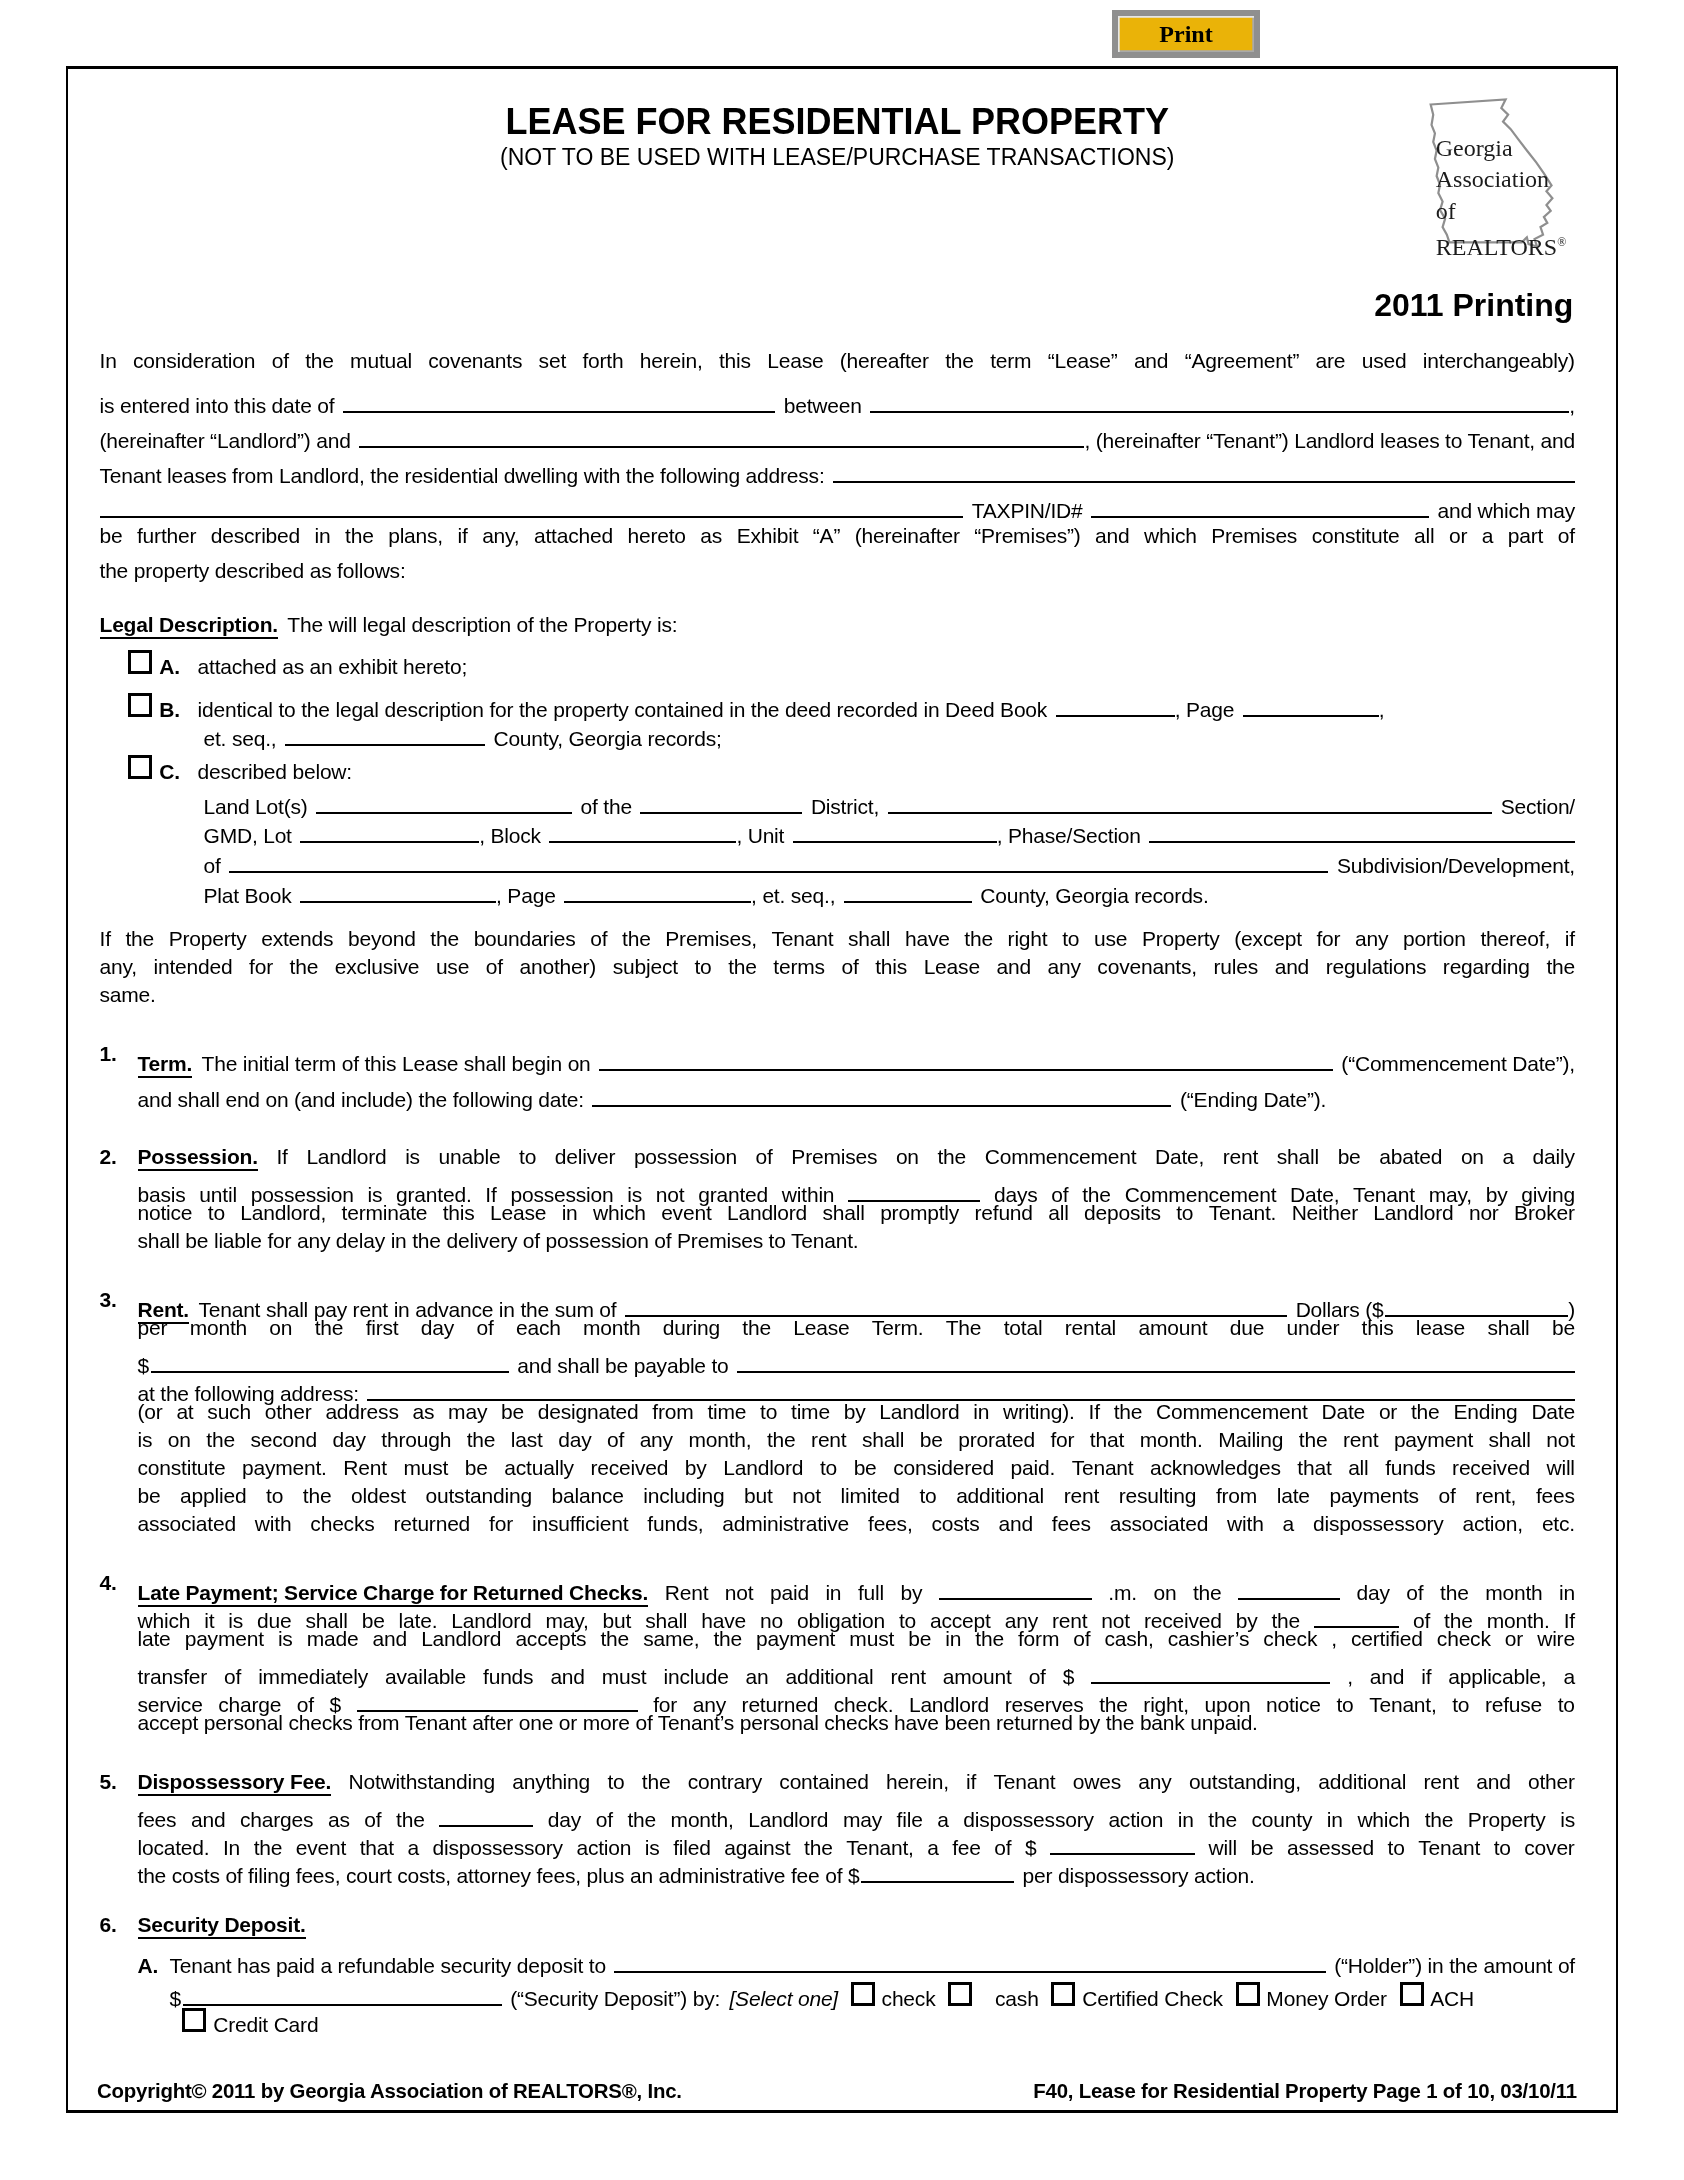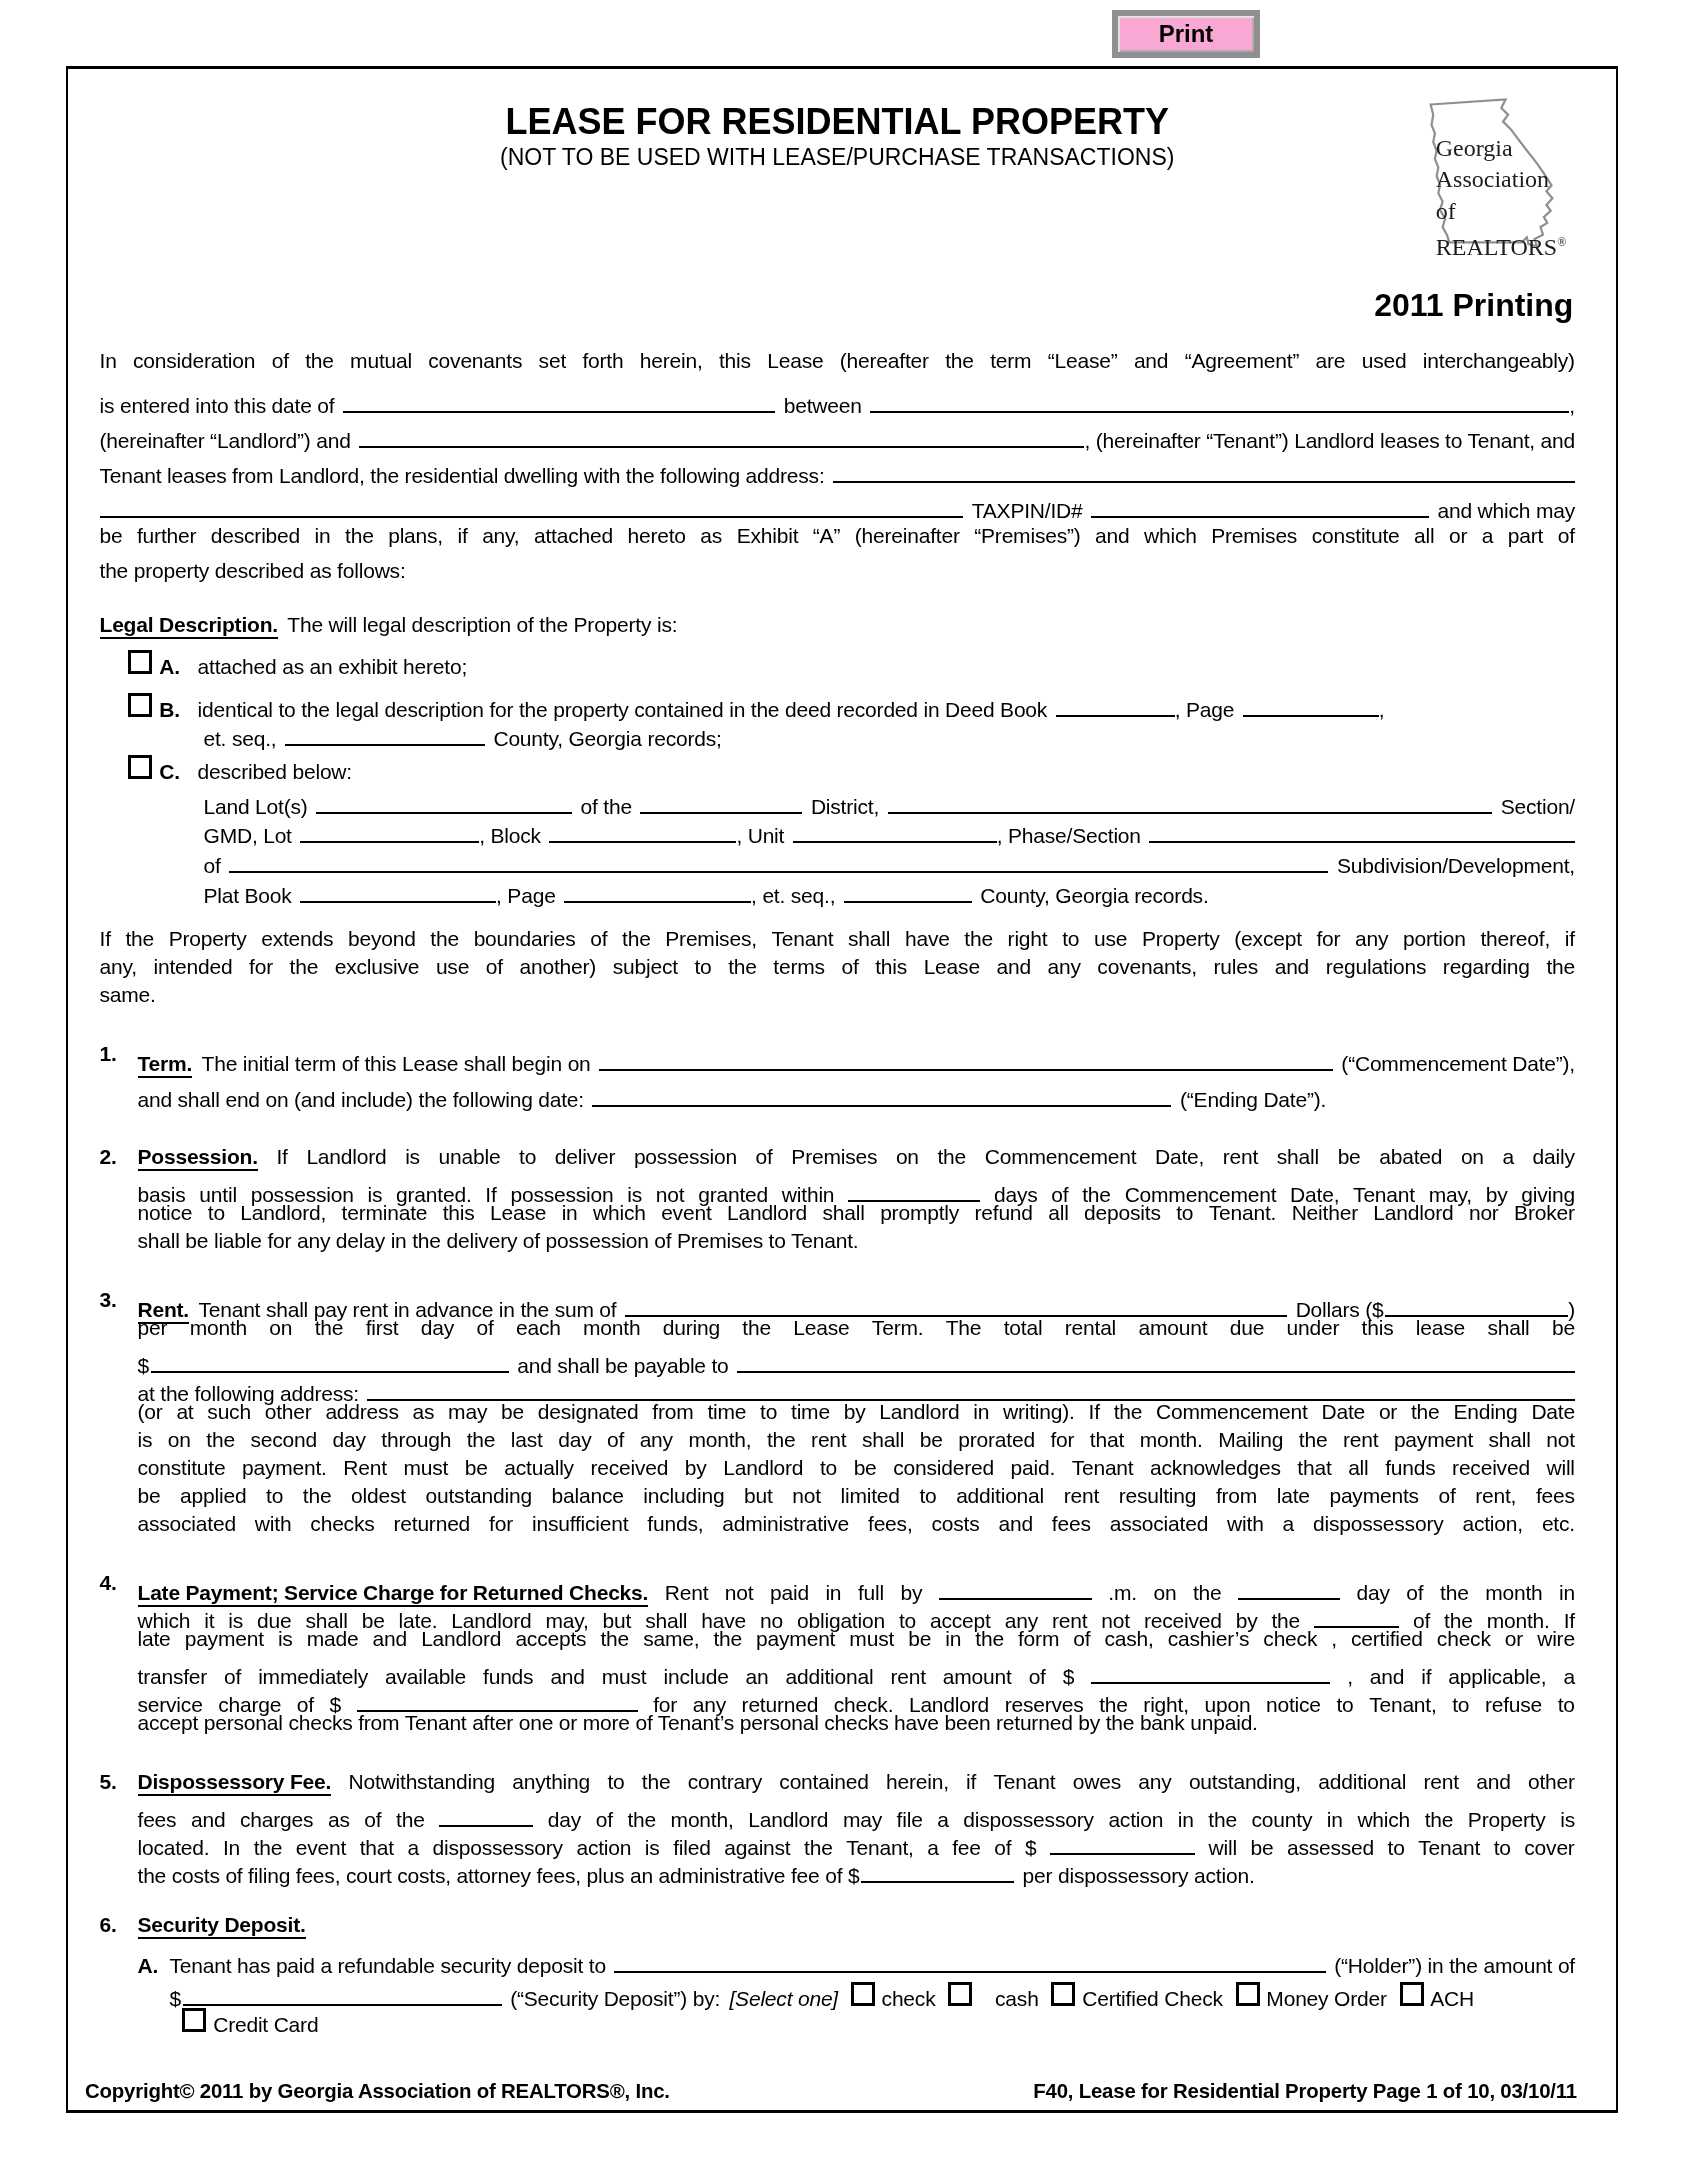--- a/index.html
+++ b/index.html
@@ -1,23 +1,23 @@
 <!DOCTYPE html>
 <html style="font-size:13.6px"><head>
 <meta charset="utf-8">
 <style>
   html,body{margin:0;padding:0;background:#ffffff;}
   body{width:1685px;height:2181px;position:relative;font-family:"Liberation Sans",sans-serif;color:#000;overflow:hidden;}
 
   
   .print-btn{
     position:absolute;left:1112px;top:10.2px;width:148px;height:48px;
-    background:#f9a8d4;border:6px solid #8f8f8f;box-sizing:border-box;
+    background:#eab308;border:6px solid #8f8f8f;box-sizing:border-box;
     box-shadow:inset 1.7px 1.7px 0 #e6e6e6, inset -1.7px -1.7px 0 #a9a9a9;
-    font-family:Liberation Sans, sans-serif;font-weight:bold;font-size:24px;color:#000;
+    font-family:Liberation Serif, serif;font-weight:bold;font-size:24px;color:#000;
     display:flex;align-items:center;justify-content:center;cursor:pointer;
   }
 
   
   .page{
     position:absolute;left:66px;top:66px;width:1552px;height:2047px;box-sizing:border-box;
     border:2.6px solid #000;border-top-width:3.4px;border-bottom-width:3.4px;background:#fff;
     padding:32px 41px 0 31.5px;
   }
 
@@ -66,21 +66,21 @@
   .extends .ln{height:28px;}
   .sec{margin-top:31px;position:relative;padding-left:38px;}
   .sec .ln{height:28px;}
   .sec .num{position:absolute;left:0;top:0;font-weight:bold;}
   .sec1 .ln{height:36px;}
   .ind38{padding-left:32px;margin-top:5.1px;}
   .ind52{padding-left:44px;margin-top:3.4px;}
   .s6cb .cb{margin-left:12.8px;margin-right:6.8px;}
 
   .footer{
-    position:absolute;left:0;right:0;bottom:6.8px;display:flex;justify-content:space-between;
+    position:absolute;left:12px;right:0;bottom:6.8px;display:flex;justify-content:space-between;
     font-weight:bold;font-size:20.4px;padding:0 39px 0 17px;letter-spacing:-0.2px;
   }
 </style>
 </head>
 <body>
 
 <button class="print-btn">
   <span>Print</span>
 </button>
 

